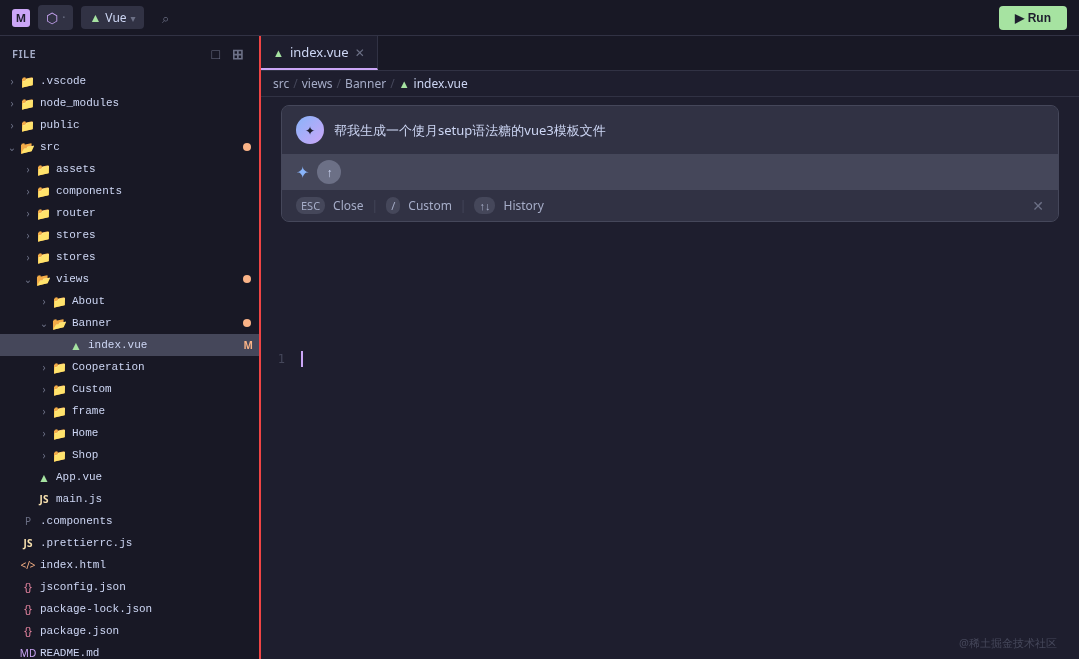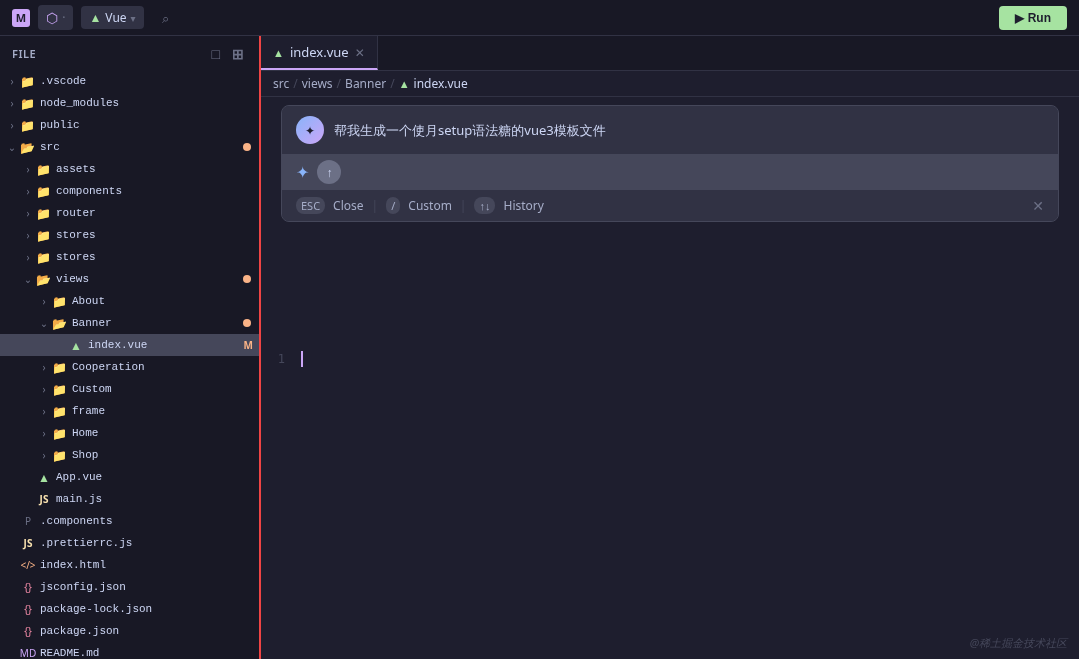--- a/index.html
+++ b/index.html
@@ -381,24 +381,23 @@
       height: 16px;
       background: #cba6f7;
       animation: blink 1s step-end infinite;
     }
     @keyframes blink { 0%, 100% { opacity: 1; } 50% { opacity: 0; } }
 
     
     .watermark {
       position: absolute;
       bottom: 8px;
-      right: 12px;
+      right: 22px;
       font-size: 11px;
       color: #45475a;
-      font-style: italic;
     }
   </style>
 </head>
 <body>
 
 <div class="title-bar">
   <div class="title-bar-left">
     <div class="app-icon">
       <span>M</span>
     </div>

